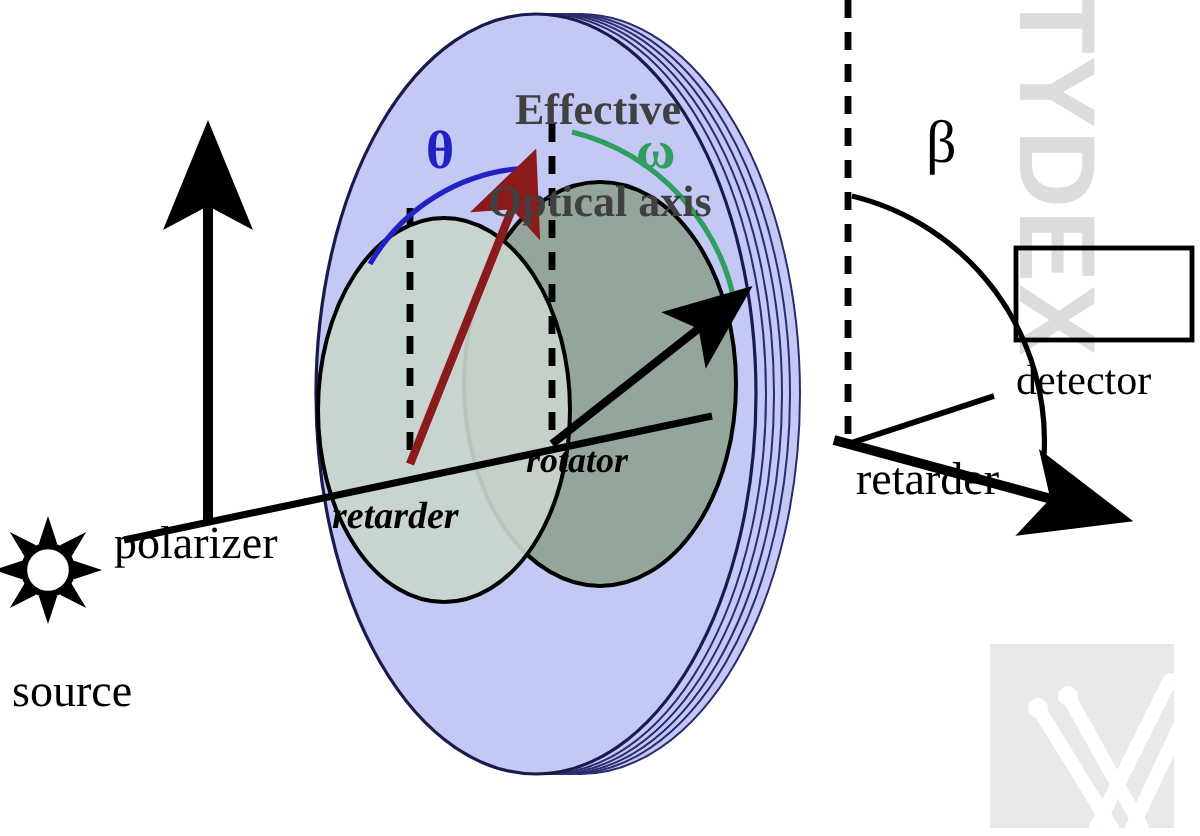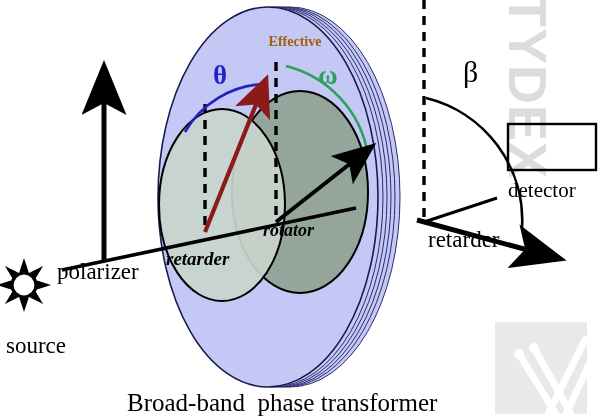--- a/index.html
+++ b/index.html
@@ -34,23 +34,23 @@
   .lbl-polarizer{ left: 57px;  top: 260px; font-size: 23px; }
   .lbl-retarder { left: 166px; top: 249px; font-size: 19px; font-style: italic; font-weight: bold; }
   .lbl-rotator  { left: 263px; top: 221px; font-size: 18px; font-style: italic; font-weight: bold; text-align: center; }
   .lbl-analyzer { left: 428px; top: 228px; font-size: 23px; }
   .lbl-detector { left: 508px; top: 180px; font-size: 21px; }
   .lbl-caption  { left: 127px; top: 390px; font-size: 25px; }
   .lbl-eff {
     left: 222px; top: 20px;
     width: 132px;
     text-align: center;
-    font-size: 14px;
+    font-size: 22px;
     font-weight: bold;
-    color: #a16207;
+    color: #404040;
     line-height: 1.05;
   }
   .lbl-theta {
     left: 213px; top: 62px;
     font-size: 27px;
     font-weight: bold;
     color: #2222c4;
   }
   .lbl-omega {
     left: 318px; top: 62px;
@@ -157,28 +157,28 @@
         <polygon points="43.1,266 35.5,278.6 30.0,272.6"></polygon>
         <polygon points="4.9,304 12.5,291.4 18.0,297.4"></polygon>
         <polygon points="43.1,304 30.0,297.4 35.5,291.4"></polygon>
         <polygon points="4.9,266 18.0,272.6 12.5,278.6"></polygon>
       </g>
     </g>
   </svg>
 
   <div class="lbl lbl-eff">
     <span>Effective</span><br>
+    <span>Optical axis</span>
   </div>
 
   <div class="lbl lbl-theta">θ</div>
   <div class="lbl lbl-omega">ω</div>
   <div class="lbl lbl-beta">β</div>
 
   <div class="lbl lbl-retarder">retarder</div>
   <div class="lbl lbl-rotator">rotator</div>
   <div class="lbl lbl-polarizer">polarizer</div>
   <div class="lbl lbl-source">source</div>
   <div class="lbl lbl-analyzer">retarder</div>
   <div class="lbl lbl-detector">detector</div>
 
-  <div class="lbl lbl-caption">Broad-band  phase transformer</div>
 
 </div>
 
 </body></html>

